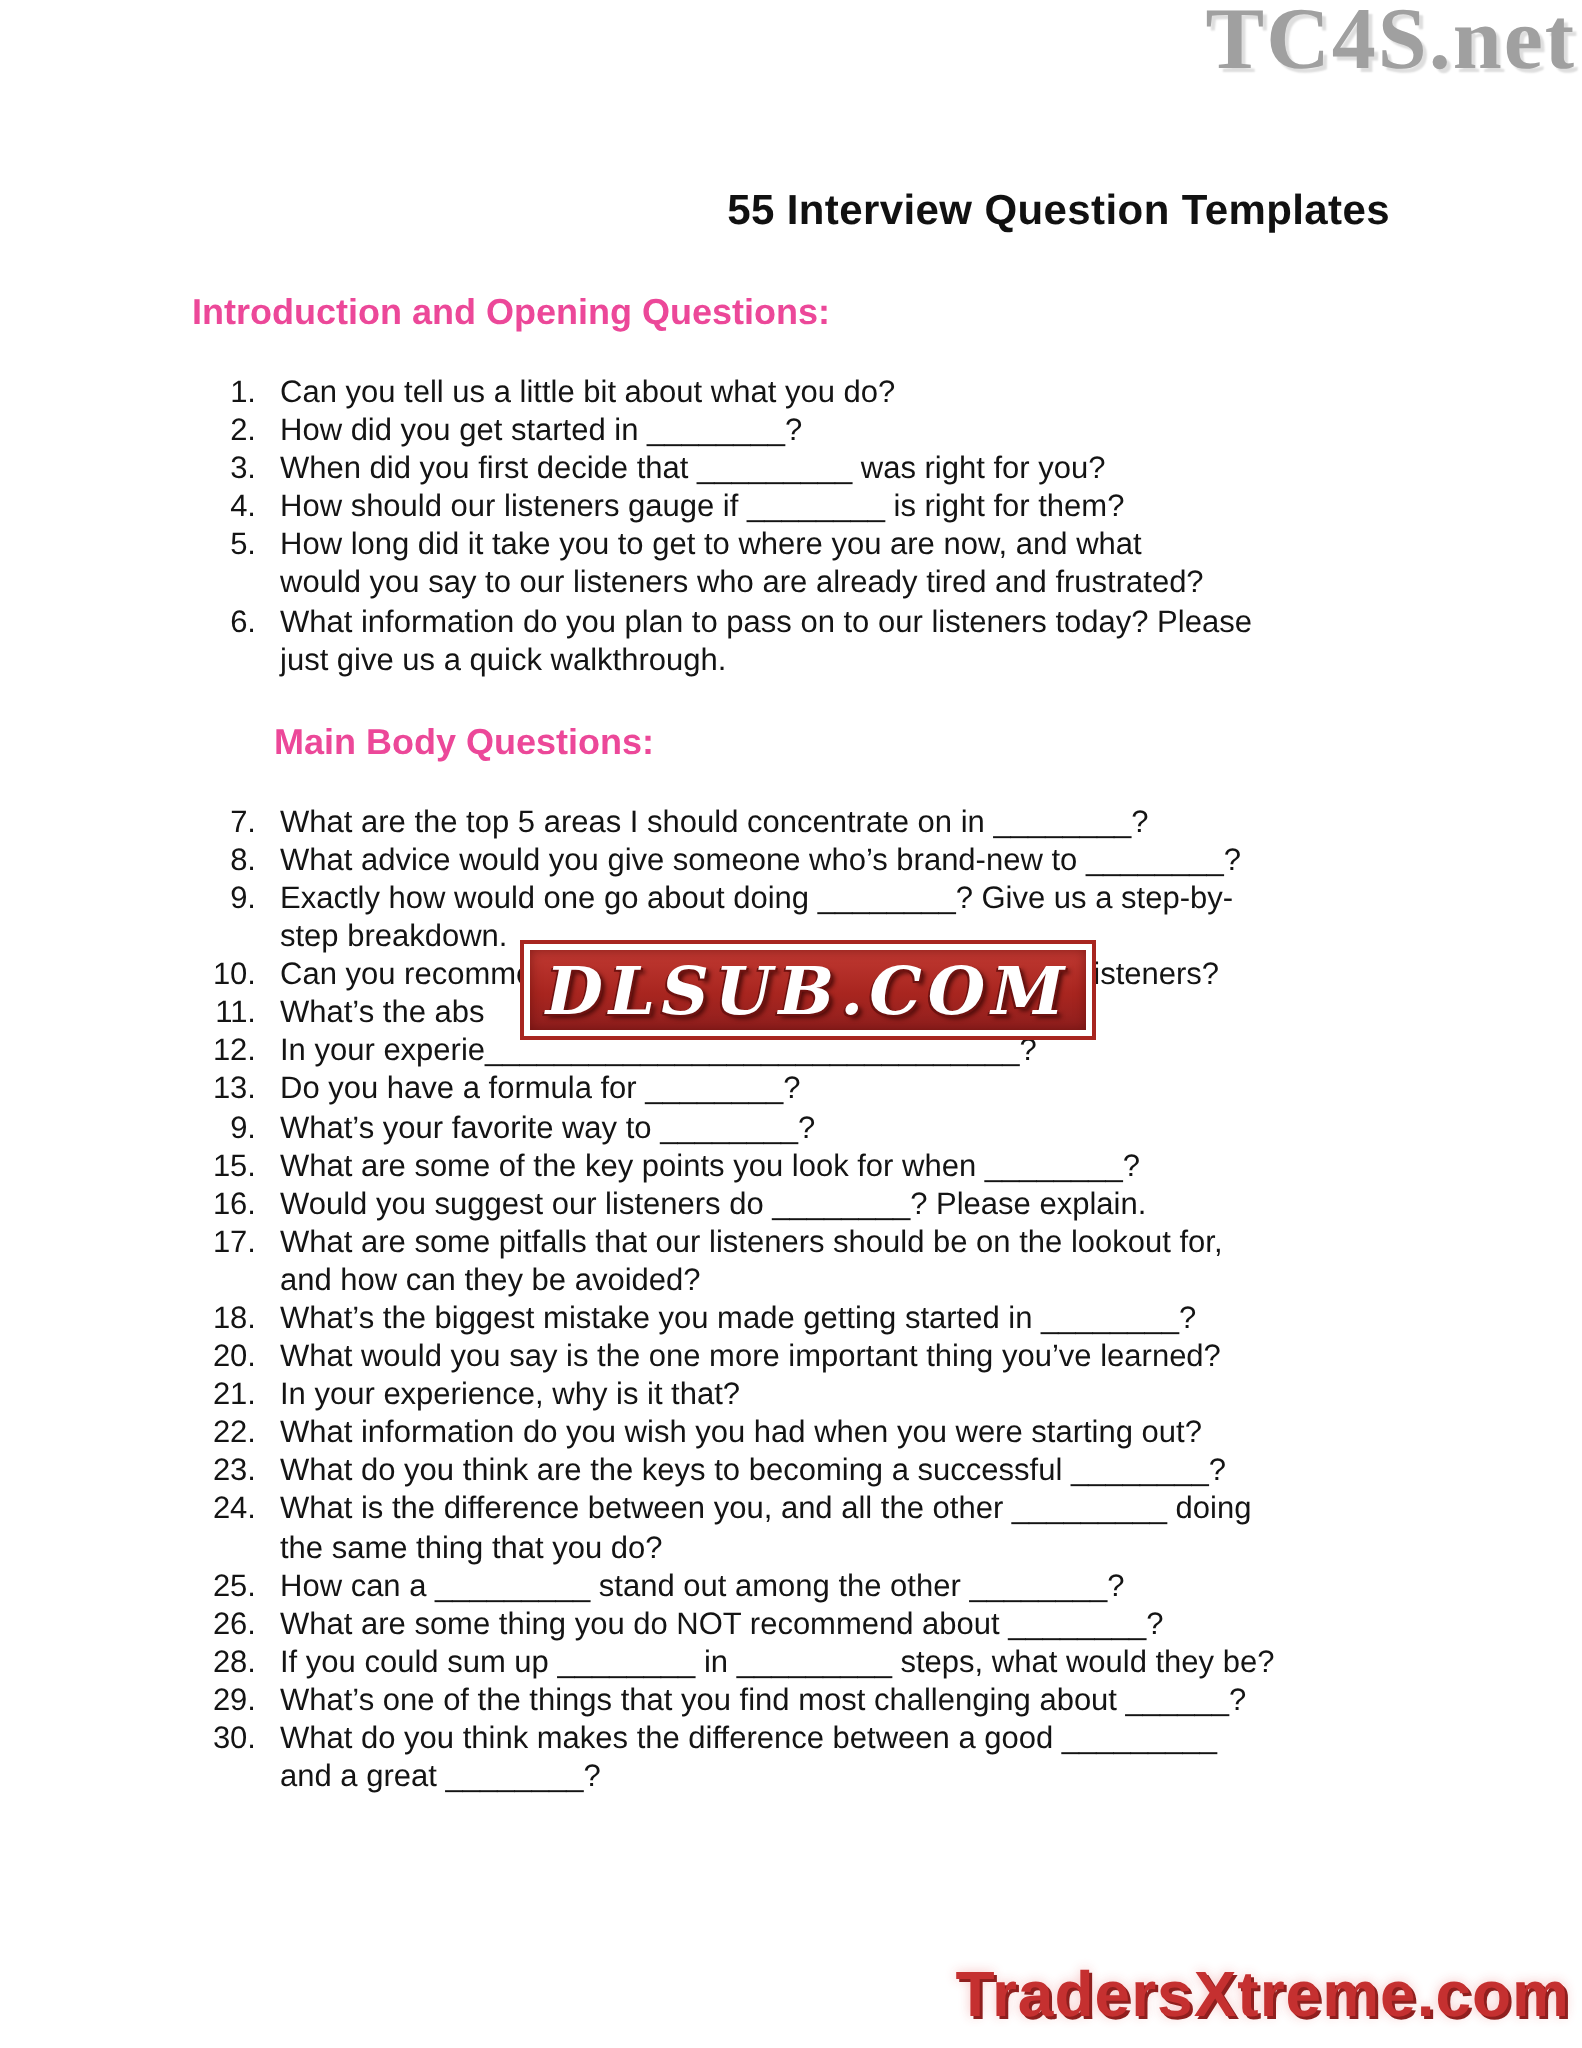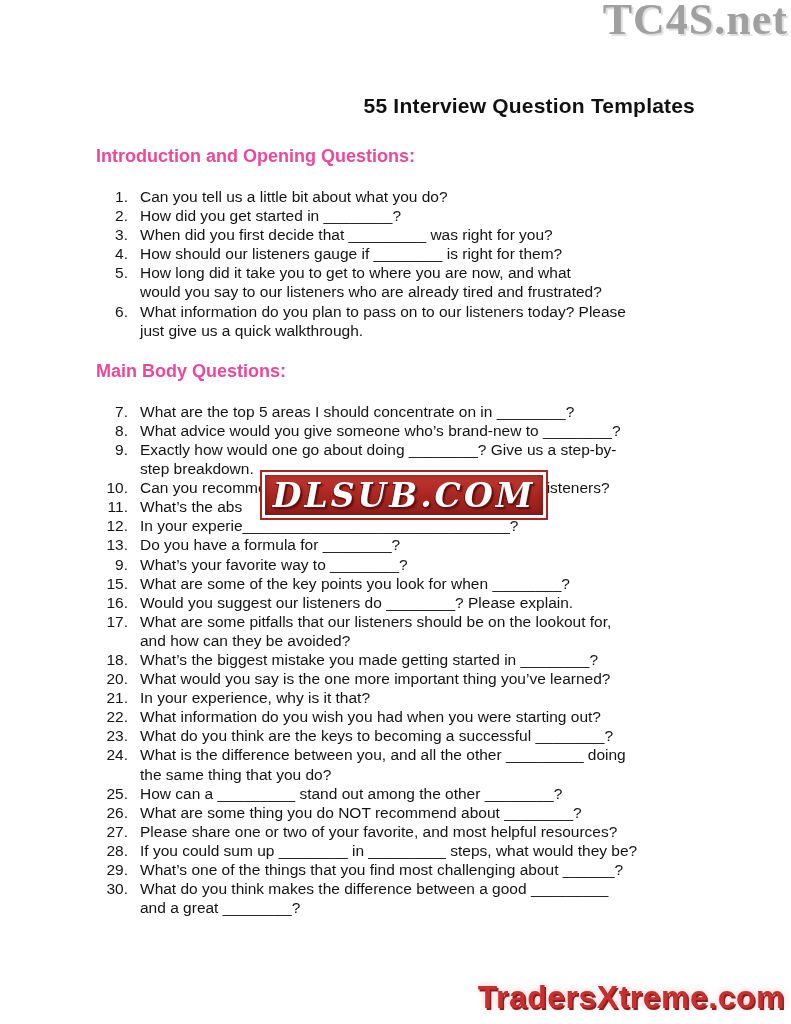--- a/index.html
+++ b/index.html
@@ -32,20 +32,21 @@
   }
 
   section h2.heading {
     margin: 28px 0 20px 0;
     font-size: 18px;
     font-weight: bold;
     color: #ec4899;
   }
   section:nth-of-type(2) h2.heading {
     margin-top: 21px;
+    margin-left: 41px;
   }
 
   .items { margin: 0; }
 
   .item {
     display: flex;
     align-items: flex-start;
   }
   .num {
     flex: none;
@@ -308,26 +309,20 @@
             </span>
   </div>
 
   <div class="item">
     <span class="num">26.</span>
     <span class="qtext">
               <div class="qline">What are some thing you do NOT recommend about ________?</div>
             </span>
   </div>
 
-  <div class="item">
-    <span class="num">27.</span>
-    <span class="qtext">
-              <div class="qline">Please share one or two of your favorite, and most helpful resources?</div>
-            </span>
-  </div>
 
   <div class="item">
     <span class="num">28.</span>
     <span class="qtext">
               <div class="qline">If you could sum up ________ in _________ steps, what would they be?</div>
             </span>
   </div>
 
   <div class="item">
     <span class="num">29.</span>

